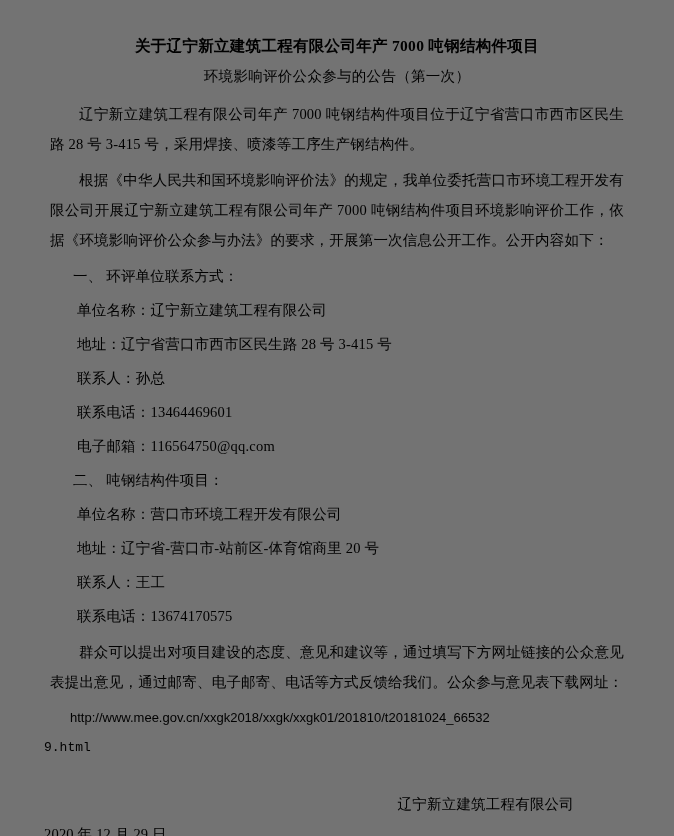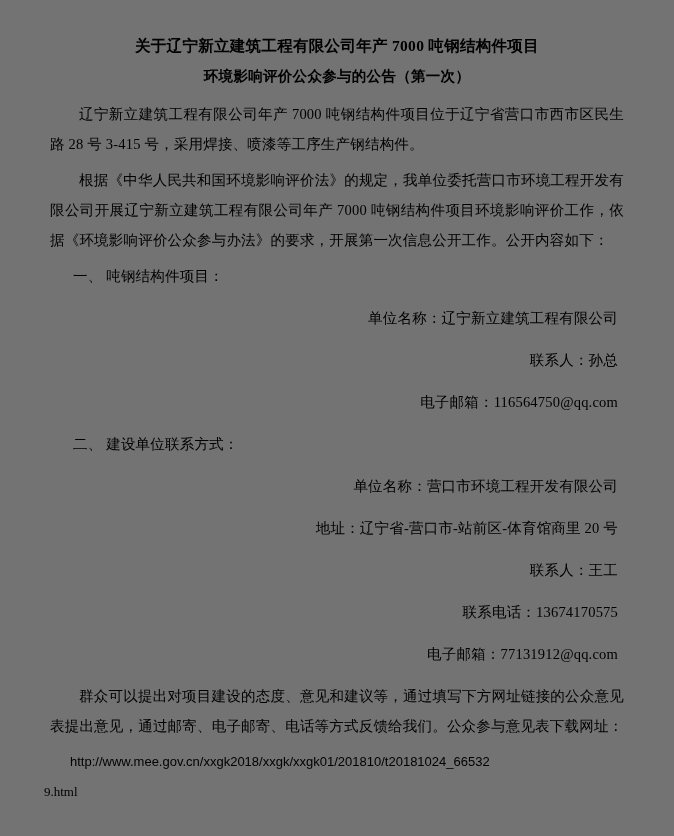--- a/index.html
+++ b/index.html
@@ -24,21 +24,21 @@
   .title {
     text-align: center;
     font-size: 15.5px;
     font-weight: bold;
     line-height: 30px;
     letter-spacing: 0.3px;
   }
   .title-line2 {
     text-align: center;
     font-size: 14.5px;
-    font-weight: bold;
+    font-weight: normal;
     line-height: 30px;
     letter-spacing: 0.3px;
   }
   .body-block {
     margin-top: 8px;
   }
   p.para {
     margin: 6px;
     font-size: 14.5px;
     line-height: 30px;
@@ -48,38 +48,37 @@
     letter-spacing: 0.2px;
   }
   p.item {
     margin: 0;
     font-size: 14.5px;
     line-height: 30px;
     text-indent: 2em;
     letter-spacing: 0.2px;
   }
   p.subitem {
-    margin: 12px;
+    margin: 4px;
     font-size: 14.5px;
     line-height: 30px;
     text-indent: 2em;
     letter-spacing: 0.2px;
-    text-align: right;
   }
   p.url {
     margin: 0;
     font-family: Liberation Sans, sans-serif;
     font-size: 13px;
     line-height: 30px;
     text-indent: 2em;
     word-break: break-all;
   }
   p.url-cont {
     margin: 0;
-    font-family: Liberation Serif, serif;
+    font-family: Liberation Mono, monospace;
     font-size: 13px;
     line-height: 30px;
     text-indent: 0;
     word-break: break-all;
   }
   .sign {
     margin-top: 26px;
     text-align: right;
     font-size: 14.5px;
     line-height: 30px;
@@ -101,31 +100,32 @@
 
   <div class="title">关于辽宁新立建筑工程有限公司年产 7000 吨钢结构件项目</div>
   <div class="title-line2">环境影响评价公众参与的公告（第一次）</div>
 
   <div class="body-block">
 
     <p class="para">辽宁新立建筑工程有限公司年产 7000 吨钢结构件项目位于辽宁省营口市西市区民生路 28 号 3-415 号，采用焊接、喷漆等工序生产钢结构件。</p>
 
     <p class="para">根据《中华人民共和国环境影响评价法》的规定，我单位委托营口市环境工程开发有限公司开展辽宁新立建筑工程有限公司年产 7000 吨钢结构件项目环境影响评价工作，依据《环境影响评价公众参与办法》的要求，开展第一次信息公开工作。公开内容如下：</p>
 
-    <p class="item">一、 吨钢结构件项目：</p>
+    <p class="item">一、 环评单位联系方式：</p>
     <p class="subitem">单位名称：辽宁新立建筑工程有限公司</p>
+    <p class="subitem">地址：辽宁省营口市西市区民生路 28 号 3-415 号</p>
     <p class="subitem">联系人：孙总</p>
+    <p class="subitem">联系电话：13464469601</p>
     <p class="subitem">电子邮箱：116564750@qq.com</p>
 
-    <p class="item">二、 建设单位联系方式：</p>
+    <p class="item">二、 吨钢结构件项目：</p>
     <p class="subitem">单位名称：营口市环境工程开发有限公司</p>
     <p class="subitem">地址：辽宁省-营口市-站前区-体育馆商里 20 号</p>
     <p class="subitem">联系人：王工</p>
     <p class="subitem">联系电话：13674170575</p>
-    <p class="subitem">电子邮箱：77131912@qq.com</p>
 
     <p class="para">群众可以提出对项目建设的态度、意见和建议等，通过填写下方网址链接的公众意见表提出意见，通过邮寄、电子邮寄、电话等方式反馈给我们。公众参与意见表下载网址：</p>
 
     <p class="url">http://www.mee.gov.cn/xxgk2018/xxgk/xxgk01/201810/t20181024_66532</p>
     <p class="url-cont">9.html</p>
 
   </div>
 
   <div class="sign">辽宁新立建筑工程有限公司</div>
   <div class="sign-date">2020 年 12 月 29 日</div>

